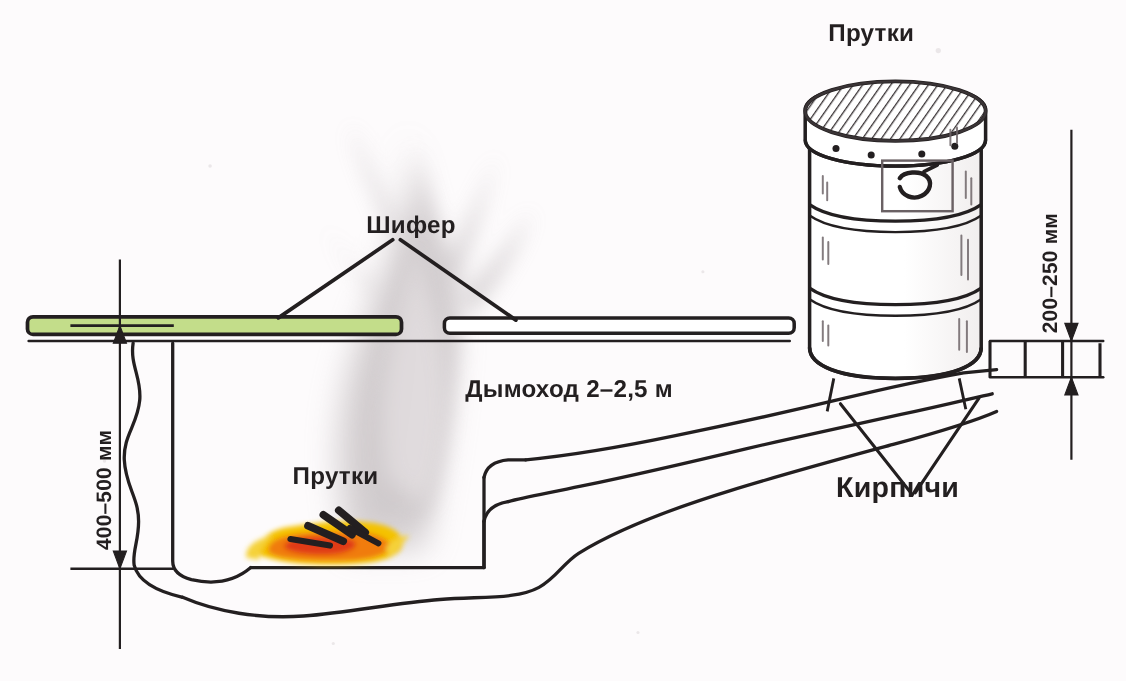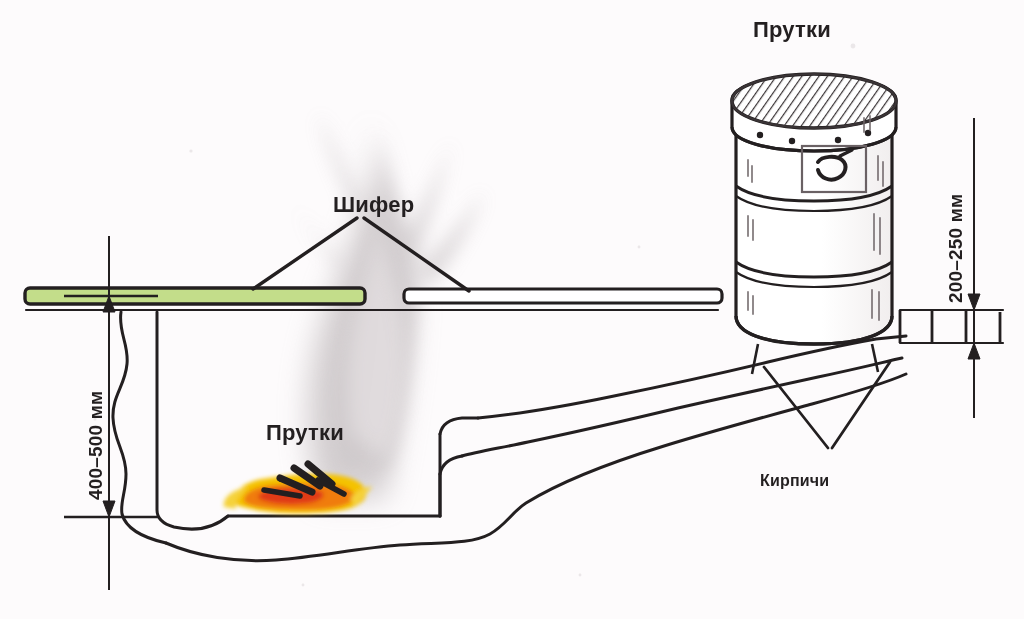--- a/index.html
+++ b/index.html
@@ -18,21 +18,21 @@
     font-weight:bold;
     color:#231f20;
     white-space:nowrap;
     letter-spacing:.2px;
     user-select:none;
   }
   .lbl-shifer{left:333px;top:192px;font-size:22px;}
   .lbl-prutki{left:753px;top:17px;font-size:22px;}
   .lbl-dymohod{left:423px;top:341px;font-size:22px;}
   .lbl-koster{left:266px;top:420px;font-size:22px;}
-  .lbl-kirpichi{left:760px;top:472px;font-size:16px;}
+  .lbl-kirpichi{left:760px;top:428px;font-size:26px;}
   .lbl-vert{
     transform-origin:0 0;
     transform:rotate(-90deg);
     font-size:19px;
   }
   .lbl-400{left:85px;top:500px;}
   .lbl-200{left:945px;top:303px;}
 </style>
 </head>
 <body>
@@ -260,20 +260,21 @@
       <circle cx="95" cy="419" r="1.6"></circle>
       <circle cx="580" cy="575" r="1.4"></circle>
       <circle cx="303" cy="585" r="1.4"></circle>
     </g>
   </svg>
 
   <div class="lbl lbl-shifer">Шифер</div>
 
   <div class="lbl lbl-prutki">Прутки</div>
 
+  <div class="lbl lbl-dymohod">Дымоход 2–2,5 м</div>
 
   <div class="lbl lbl-koster">Прутки</div>
 
   <div class="lbl lbl-kirpichi">Кирпичи</div>
 
   <div class="lbl lbl-vert lbl-400">400–500 мм</div>
 
   <div class="lbl lbl-vert lbl-200">200–250 мм</div>
 
 </div>

